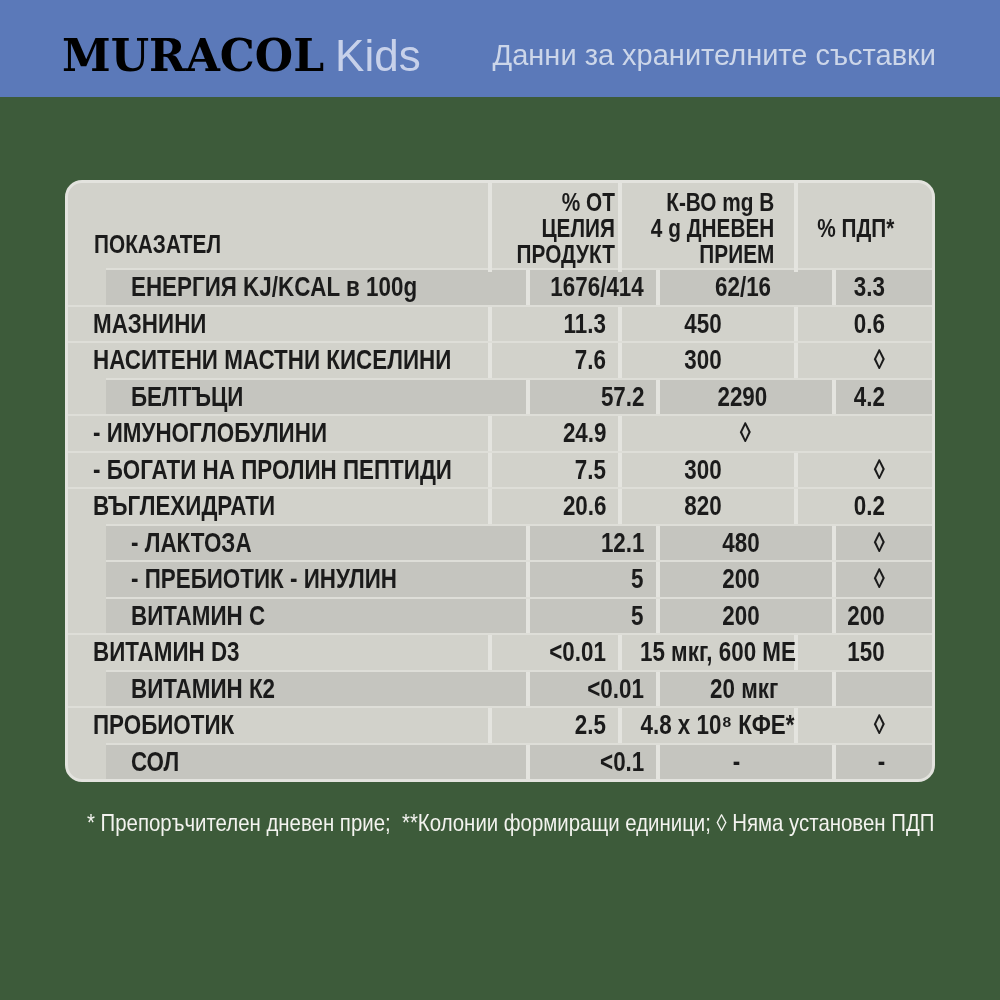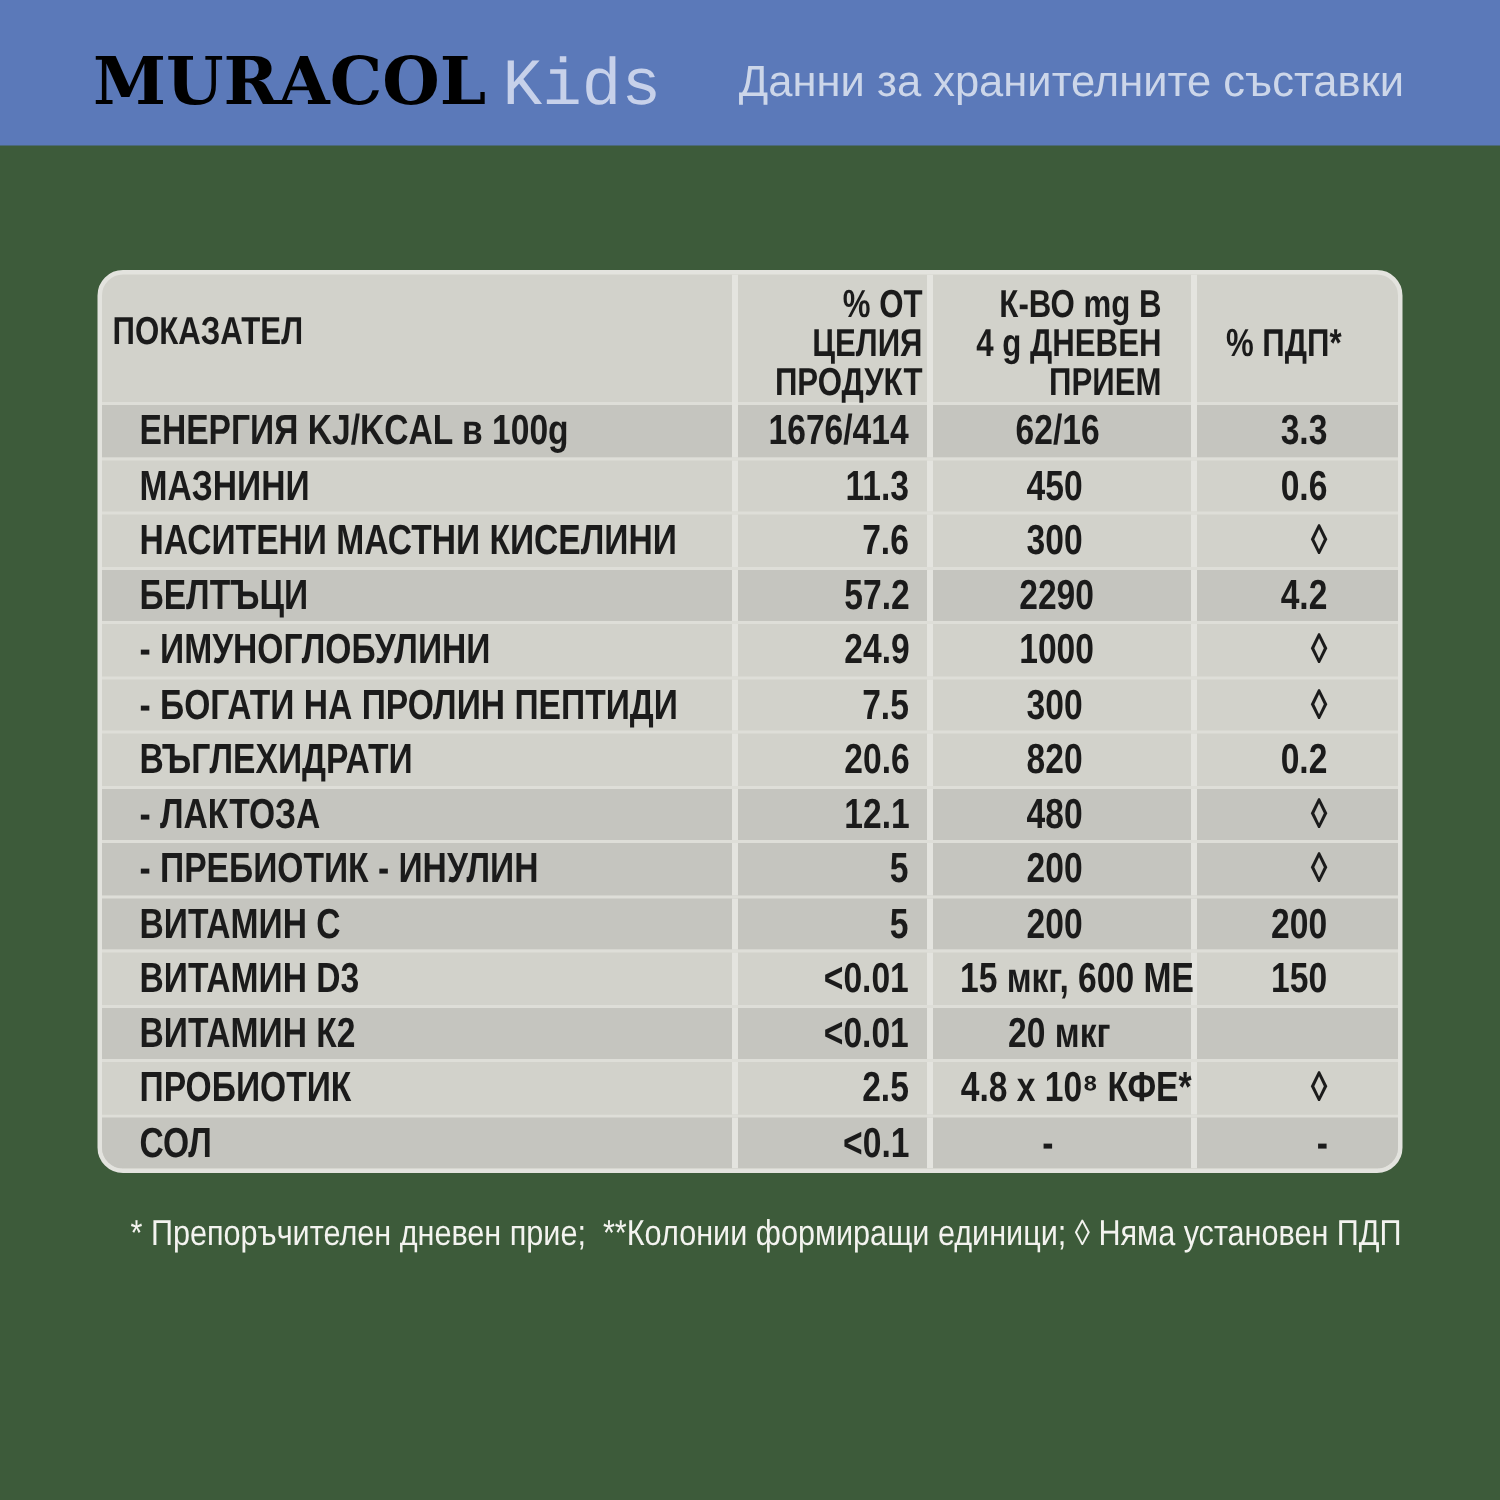--- a/index.html
+++ b/index.html
@@ -13,50 +13,50 @@
   .band{
     height:97px;background:#5b79b9;
     display:flex;align-items:center;justify-content:space-between;
     box-sizing:border-box;padding:14px 64px 0 62px;
   }
   .brand-name{
     font-family:"DejaVu Serif","Liberation Serif",serif;
     font-weight:bold;font-size:44px;color:#000000;letter-spacing:0px;
   }
   .brand-variant{
-    font-family:Liberation Mono, monospace;
+    font-family:Liberation Sans, sans-serif;
     font-weight:300;font-size:44px;color:#c7d1ea;margin-left:11px;
   }
   .subtitle{
     font-family:"Liberation Sans",sans-serif;
     font-size:29px;color:#ccd6e9;font-weight:400;
   }
   
   .ntable{
     width:870px;margin:83px auto 0;
     background:#d2d2cb;
     border:3px solid #e3e3de;border-radius:17px;
     overflow:hidden;box-sizing:border-box;
   }
   .grid{display:grid;grid-template-columns:424px 130px 176px 1fr;}
   .thead{height:85px;}
   .row{height:36.5px;box-sizing:border-box;border-top:2px solid #deded8;background:#d2d2cb;}
-  .row.shaded{background:#c5c5bf;}
+  .row.shaded{background:#c5c5bf;margin-left:38px;}
   .c,.h{
     display:flex;box-sizing:border-box;
     font-weight:bold;color:#1b1b1b;
   }
   .c{align-items:center;font-size:28px;}
   .h{font-size:26px;line-height:26px;}
   .c1{justify-content:flex-start;padding-left:25px;}
   .c2{justify-content:flex-end;padding-right:12px;}
   .c3{justify-content:center;padding-right:20px;}
   .c4{justify-content:flex-end;padding-right:47px;}
   .vsep{border-right:4px solid #e4e4df;}
-  .h1{align-items:center;padding:0 0 15px 7px;}
+  .h1{align-items:flex-end;padding:0 0 15px 26px;}
   .h2{align-items:flex-end;text-align:right;padding:6px 12px 5px 0;}
   .h3{align-items:flex-end;justify-content:flex-end;text-align:right;padding:6px 20px 5px 0;}
   .h4{align-items:center;justify-content:flex-end;padding-right:47px;}
   
   .cond{display:inline-block;transform:scaleX(0.8);white-space:nowrap;}
   .o-left{transform-origin:0 50%;}
   .o-right{transform-origin:100% 50%;}
   
   .footnote{
     margin:27px 0 0 87px;
@@ -148,23 +148,20 @@
             <span class="cond o-right">4.2</span>
           </div>
         </div>
         <div class="row grid">
           <div class="c c1 vsep">
             <span class="cond o-left">- ИМУНОГЛОБУЛИНИ</span>
           </div>
           <div class="c c2 vsep">
             <span class="cond o-right">24.9</span>
           </div>
-          <div class="c c3 vsep">
-            <span class="cond o-right">1000</span>
-          </div>
           <div class="c c4">
             <span class="cond o-right">◊</span>
           </div>
         </div>
         <div class="row grid">
           <div class="c c1 vsep">
             <span class="cond o-left">- БОГАТИ НА ПРОЛИН ПЕПТИДИ</span>
           </div>
           <div class="c c2 vsep">
             <span class="cond o-right">7.5</span>

